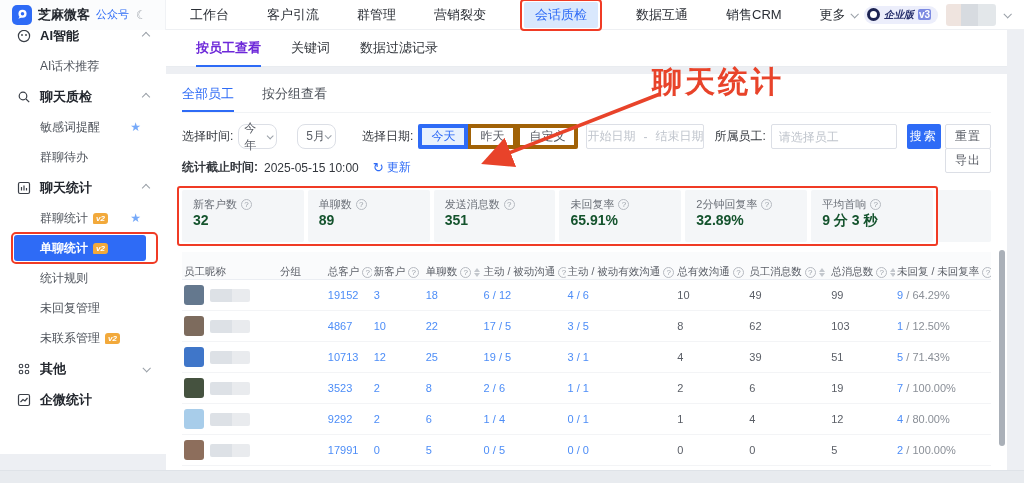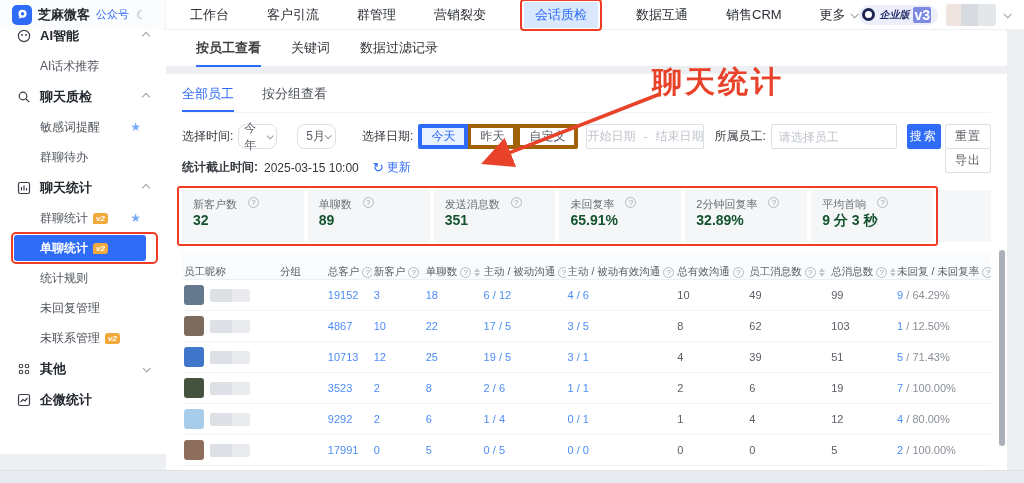--- a/index.html
+++ b/index.html
@@ -26,21 +26,21 @@
     border:2px solid #f03b25; border-radius:4px; pointer-events:none; }
   .nav-more { display:flex; align-items:center; gap:5px; }
   .topbar-right { margin-left:auto; display:flex; align-items:center; gap:8px; padding-right:14px; }
   .plan-pill { display:flex; align-items:center; gap:4px; background:#eceefb; border-radius:10px;
     padding:2px 7px 2px 3px; }
   .plan-ico { width:13px; height:13px; border-radius:50%; background:#1d2452; display:inline-block;
     position:relative; flex:none; }
   .plan-ico::after { content:""; position:absolute; left:3px; top:3px; width:7px; height:7px;
     border-radius:50%; background:#fff; }
   .plan-name { font-size:10px; font-weight:bold; font-style:italic; color:#27306b; }
-  .plan-ver { font-size:14px; font-weight:bold; color:#fff; background:#7d8be2;
+  .plan-ver { font-size:10px; font-weight:bold; color:#fff; background:#7d8be2;
     border-radius:2px; padding:0 1px; }
   .user-blur { width:50px; height:22px; border-radius:3px;
     background:linear-gradient(90deg,#efe4df 0 30%, #d7dbe0 30% 65%, #e3e7ea 65%); }
   .chev { display:inline-block; width:6px; height:6px; border-right:1.5px solid #9aa0a8;
     border-bottom:1.5px solid #9aa0a8; }
   .chev.down { transform:rotate(45deg) translateY(-1px); }
   .chev.up { transform:rotate(-135deg); }
   
   .sidebar { position:absolute; left:0; top:14px; width:166px; height:440px; background:#fff; padding-top:6px; }
   .side-sec { position:relative; height:31px; display:flex; align-items:center; gap:9px; padding-left:17px;
@@ -55,21 +55,21 @@
     font-size:8px; font-style:italic; font-weight:bold; line-height:11px; }
   .side-sub.active { margin:2px 20px 2px 14px; padding-left:26px; height:26px; background:#2e6bf6;
     border-radius:3px; color:#fff; font-weight:bold; }
   .redbox-side { position:absolute; left:-3px; top:-3px; right:-12px; bottom:-3px;
     border:2px solid #f03b25; border-radius:5px; pointer-events:none; }
   
   .main { position:absolute; left:166px; top:30px; width:841px; height:440px; }
   .tabbar { height:37px; background:#fff; display:flex; align-items:center; gap:30px; padding-left:30px;
     border-bottom:1px solid #e9ecf0; }
   .tab { position:relative; font-size:13px; color:#33373d; height:37px; display:flex; align-items:center; cursor:pointer; }
-  .tab.active { color:#404040; font-weight:bold; }
+  .tab.active { color:#6d28d9; font-weight:bold; }
   .tab.active::after { content:""; position:absolute; left:0; right:0; bottom:0; height:2px; background:#2e6bf6; }
   .graygap { height:7px; background:#edeff3; }
   .content { position:relative; background:#fff; height:396px; padding:0 16px; overflow:hidden; }
   .subtabs { display:flex; gap:28px; padding-top:11px; border-bottom:1px solid #f1f3f5; }
   .subtab { position:relative; font-size:13px; color:#4e535b; padding-bottom:9px; cursor:pointer; }
   .subtab.active { color:#2e6bf6; }
   .subtab.active::after { content:""; position:absolute; left:0; right:0; bottom:0; height:2px; background:#2e6bf6; }
   
   .frow { display:flex; align-items:center; margin-top:11px; font-size:12px; color:#33373d; }
   .flabel { white-space:nowrap; margin-right:5px; }
@@ -94,21 +94,21 @@
     border-radius:2px; font-size:12px; cursor:pointer; letter-spacing:1px; white-space:nowrap; }
   .deadline { display:flex; align-items:center; margin-top:10px; font-size:12px; }
   .deadline .lbl { font-weight:bold; color:#33373d; margin-right:6px; }
   .deadline .val { color:#33373d; }
   .refresh { color:#2e6bf6; margin-left:14px; margin-right:3px; font-size:13px; cursor:pointer; }
   .upd { color:#2e6bf6; cursor:pointer; }
   .btn-export { position:absolute; right:16px; top:74px; }
   
   .stats-row { position:relative; display:flex; gap:4px; margin-top:14px; height:52px; }
   .stat { flex:1; background:#f4f6f8; border-radius:2px; padding:7px 11px; }
-  .stat .sl { display:flex; align-items:flex-start; gap:11px; font-size:11px; color:#6a6f77; white-space:nowrap; }
+  .stat .sl { display:flex; align-items:center; gap:4px; font-size:11px; color:#6a6f77; white-space:nowrap; }
   .stat .sv { font-size:14px; font-weight:bold; color:#14532d; margin-top:0; }
   .stat-partial { width:54px; flex:none; background:#f4f6f8; border-radius:2px; }
   .redbox-stats { position:absolute; left:-5px; top:-4px; right:53px; bottom:-4px;
     border:2px solid #f03b25; border-radius:3px; pointer-events:none; z-index:3; }
   .qicon { display:inline-flex; align-items:center; justify-content:center; width:11px; height:11px;
     border:1px solid #b6bac1; border-radius:50%; color:#9aa0a8; font-size:8px; flex:none; cursor:pointer; }
   
   .tablewrap { margin-top:10px; position:relative; }
   .thead { display:flex; background:#fafbfc; height:28px; align-items:flex-end; border-bottom:1px solid #ebeef3; }
   .th { display:flex; align-items:center; gap:3px; font-size:10.5px; color:#5a5e66; padding-left:2px;
@@ -294,21 +294,21 @@
         <span>结束日期</span>
       </span>
       <span class="flabel">所属员工:</span>
       <input class="staff-input" placeholder="请选择员工" style="">
       <button class="btn-search">搜索</button>
       <button class="btn-plain">重置</button>
     </div>
 
     <div class="deadline">
       <span class="lbl">统计截止时间:</span>
-      <span class="val">2025-03-15 10:00</span>
+      <span class="val">2025-05-15 10:00</span>
       <span class="refresh">↻</span>
       <span class="upd">更新</span>
     </div>
     <button class="btn-plain btn-export">导出</button>
 
     <div class="stats-row">
       <div class="stat">
         <div class="sl">
             <span>新客户数</span>
             <span class="qicon">?</span>

